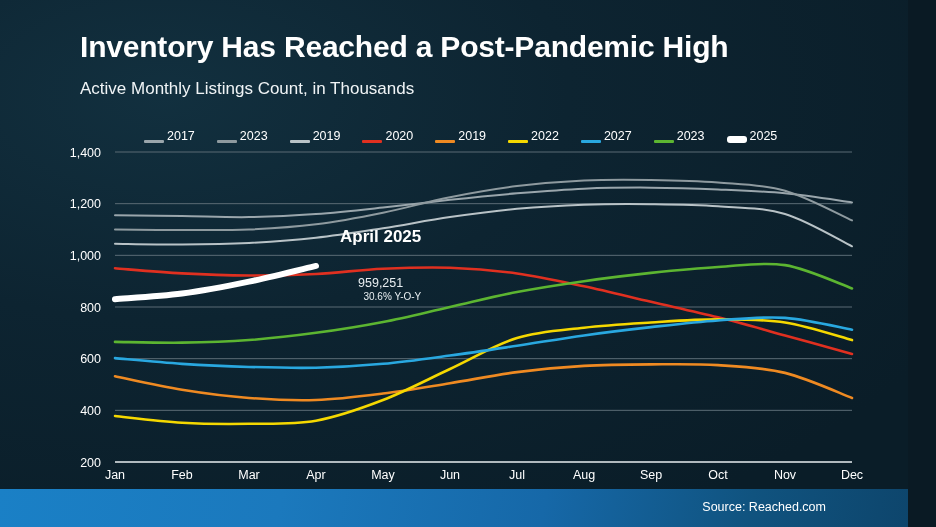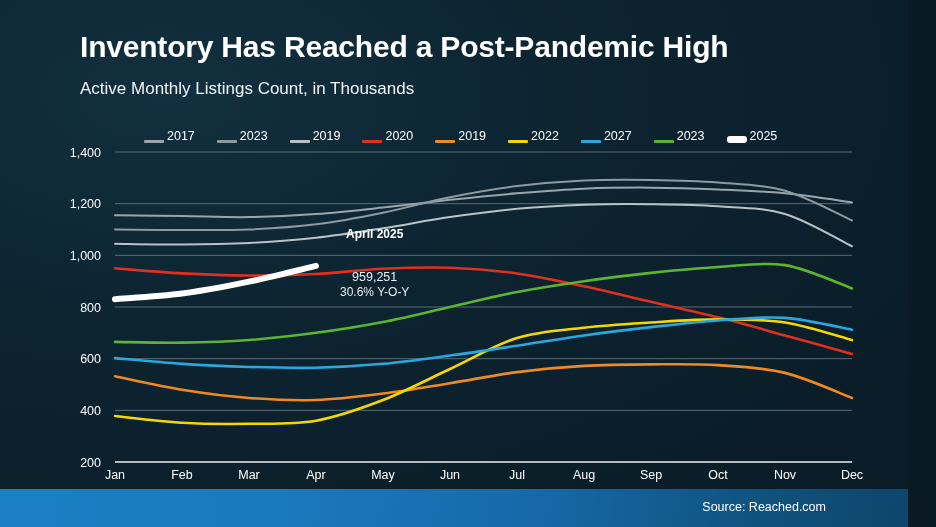--- a/index.html
+++ b/index.html
@@ -98,23 +98,23 @@
   .series { fill: none; stroke-linecap: round; stroke-linejoin: round; }
   
   #annot {
     position: absolute;
     left: 340px;
     top: 227px;
     text-align: center;
     line-height: 1.22;
     pointer-events: none;
   }
-  #annot .a1 { font-size: 12px; font-weight: bold; color: #ffffff; }
+  #annot .a1 { font-size: 17px; font-weight: bold; color: #ffffff; }
   #annot .a2 { font-size: 12.5px; color: #e8eef1; margin-top: 28px; }
-  #annot .a3 { font-size: 12px; color: #e8eef1; }
+  #annot .a3 { font-size: 10px; color: #e8eef1; text-align: right; }
   
   #footer {
     position: absolute;
     left: 0;
     top: 489px;
     width: 936px;
     height: 38px;
     background: linear-gradient(100deg, #1a80c6 0%, #1b79bd 30%, #1668a8 58%, #10537f 80%, #0d4369 100%);
   }
   #source {

